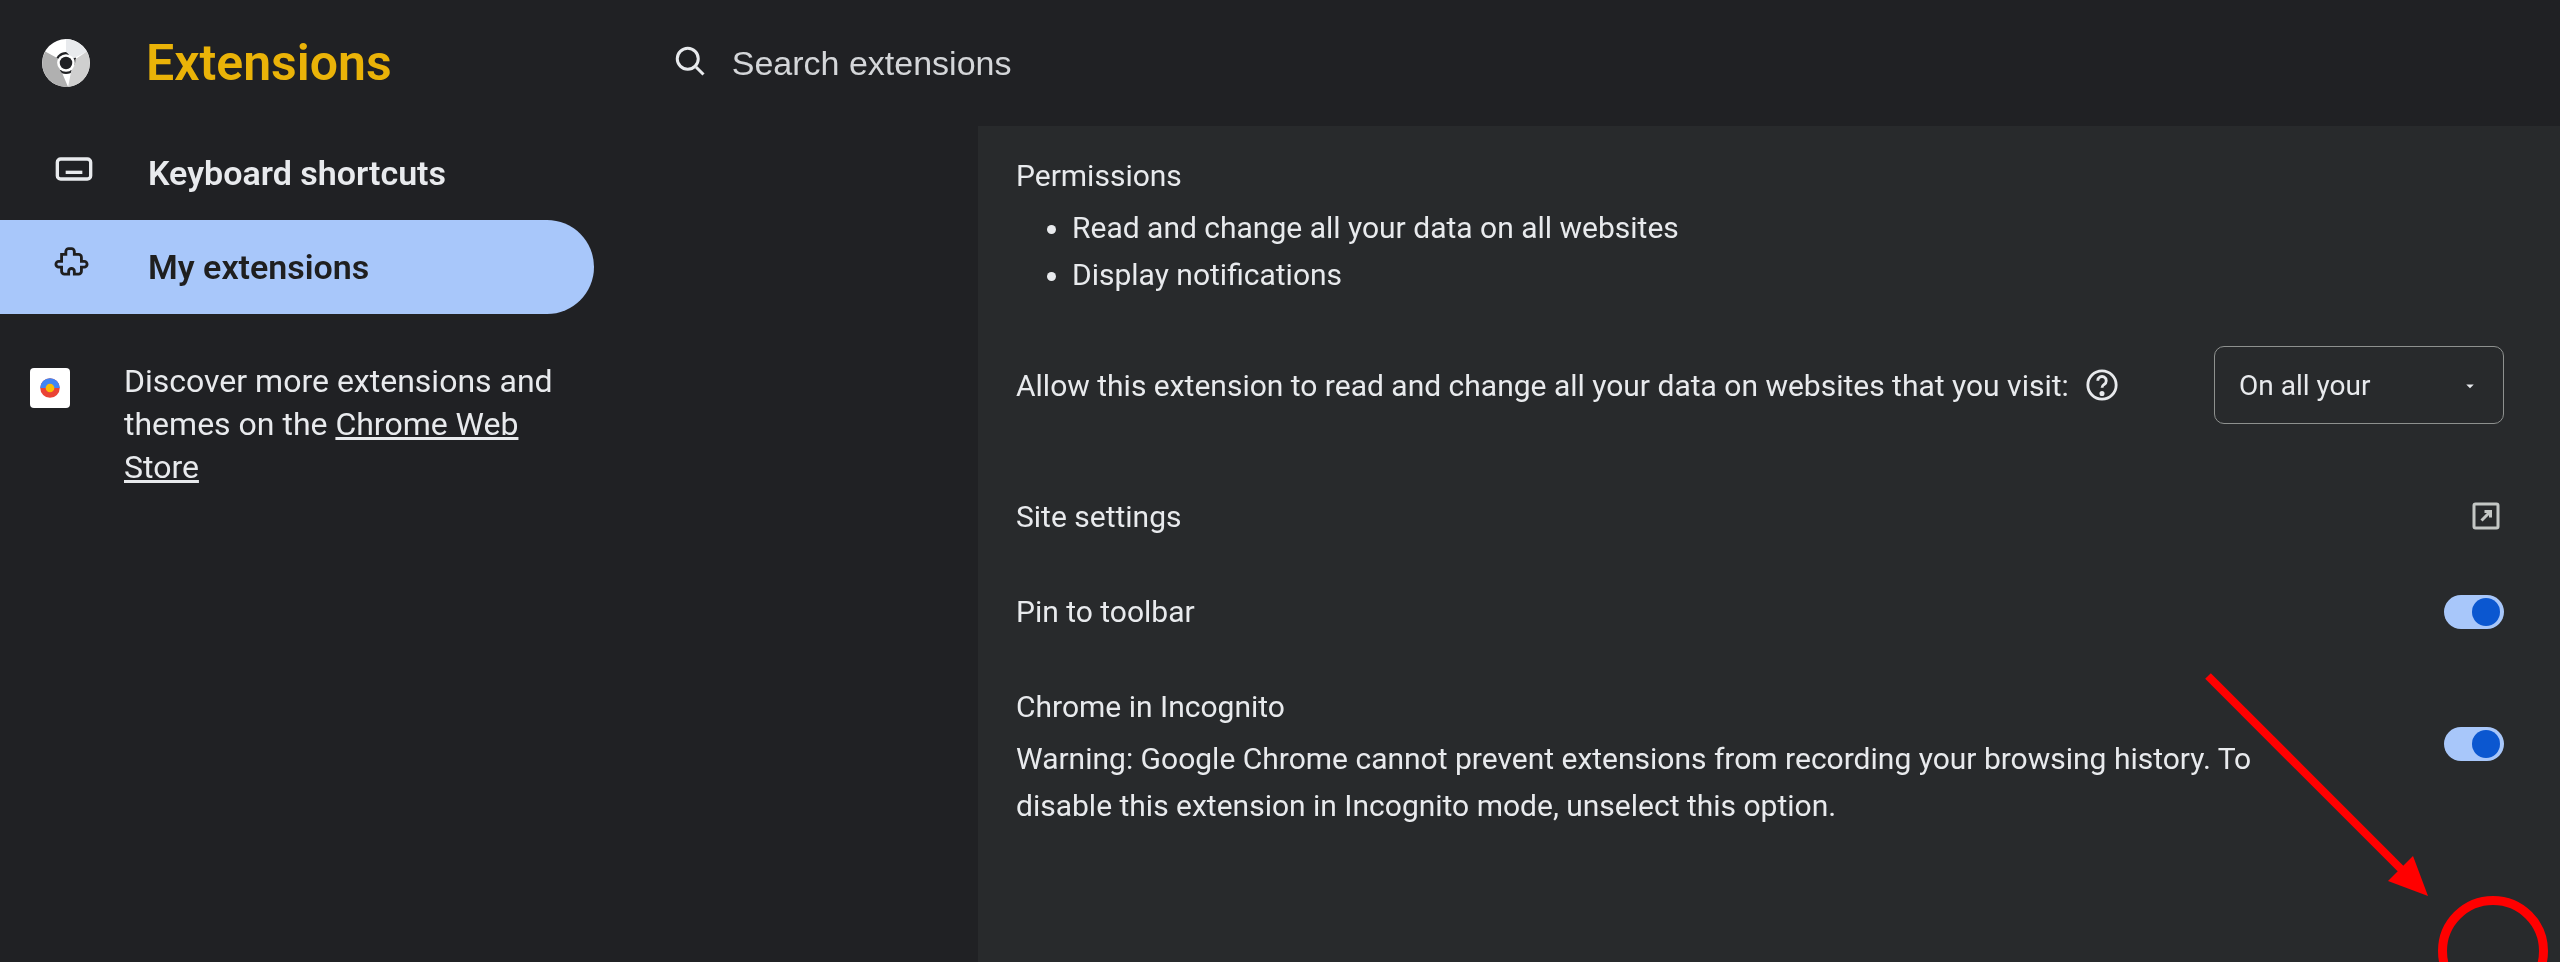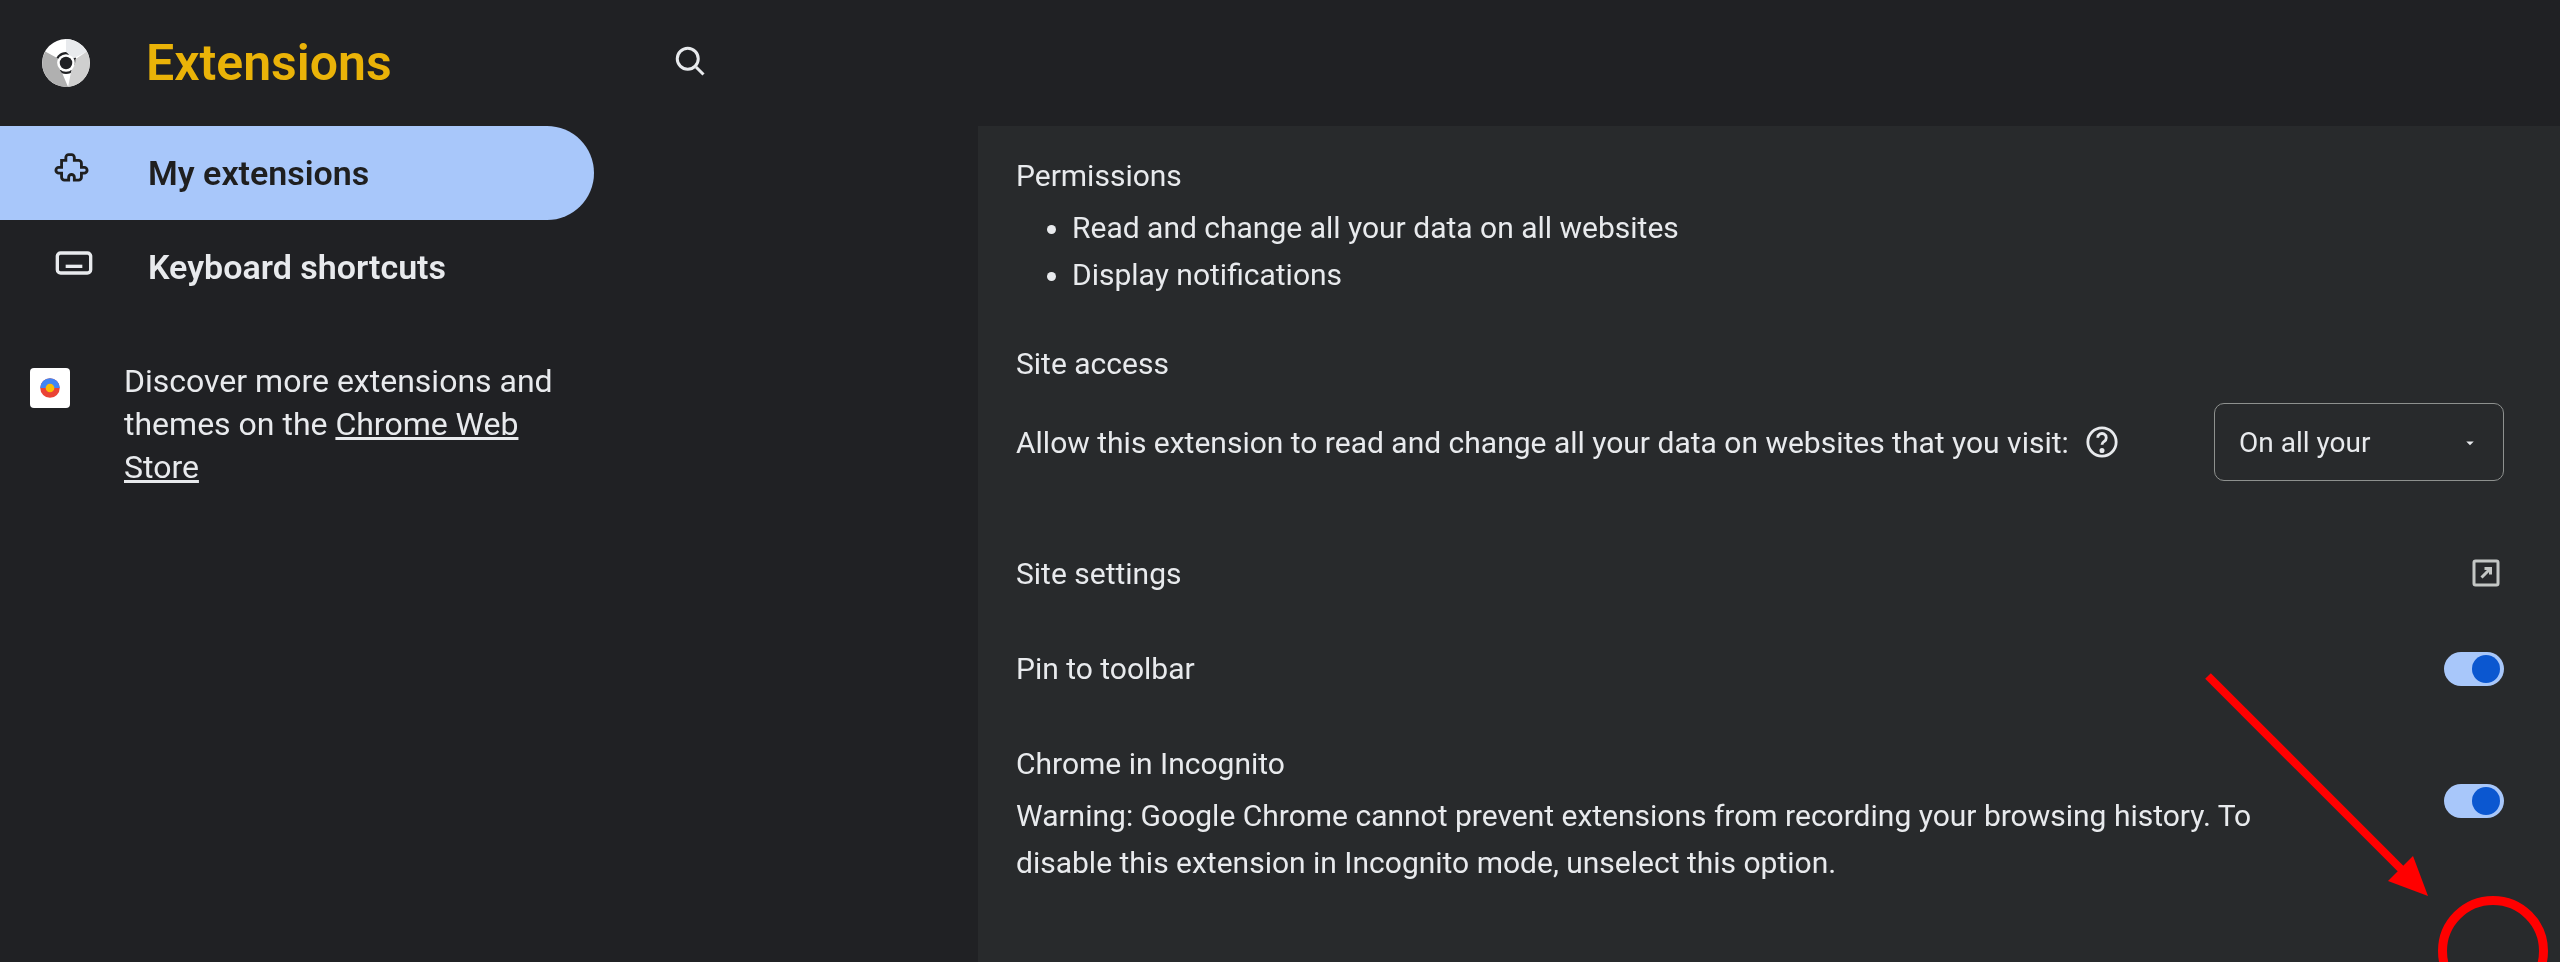--- a/index.html
+++ b/index.html
@@ -221,47 +221,48 @@
     </svg>
   </span>
   <span class="title">Extensions</span>
   <div class="search-wrap">
     <span>
       <svg viewBox="0 0 24 24" fill="none" stroke="#e8eaed" stroke-width="2">
         <circle cx="10.5" cy="10.5" r="7"></circle>
         <line x1="21" y1="21" x2="16" y2="16"></line>
       </svg>
     </span>
+    <input class="search-input" placeholder="Search extensions" style="">
   </div>
 </div>
 
 <div class="body">
 
   <div class="sidebar">
-    <div class="nav-item active">
-      <span>
-        <svg viewBox="0 0 24 24" fill="none" stroke="#1f1f1f" stroke-width="2">
-          <path d="M3 8h3V6a2 2 0 0 1 2-2h2a2 2 0 0 1 2 2v2h3a2 2 0 0 1 2 2v3h2a2 2 0 0 1 0 4h-2v3a2 2 0 0 1-2 2h-3v-2a2 2 0 0 0-4 0v2H5a2 2 0 0 1-2-2v-3H1a2 2 0 0 1 0-4h2z" transform="translate(2,0) scale(0.85)"></path>
-        </svg>
-      </span>
-      <span>My extensions</span>
-    </div>
     <div class="nav-item">
       <span>
         <svg viewBox="0 0 24 24" fill="none" stroke="#e8eaed" stroke-width="2">
           <rect x="2" y="6" width="20" height="12" rx="2"></rect>
           <line x1="6" y1="10" x2="6" y2="10"></line>
           <line x1="10" y1="10" x2="10" y2="10"></line>
           <line x1="14" y1="10" x2="14" y2="10"></line>
           <line x1="18" y1="10" x2="18" y2="10"></line>
           <line x1="7" y1="14" x2="17" y2="14"></line>
         </svg>
       </span>
       <span>Keyboard shortcuts</span>
     </div>
+    <div class="nav-item active">
+      <span>
+        <svg viewBox="0 0 24 24" fill="none" stroke="#1f1f1f" stroke-width="2">
+          <path d="M3 8h3V6a2 2 0 0 1 2-2h2a2 2 0 0 1 2 2v2h3a2 2 0 0 1 2 2v3h2a2 2 0 0 1 0 4h-2v3a2 2 0 0 1-2 2h-3v-2a2 2 0 0 0-4 0v2H5a2 2 0 0 1-2-2v-3H1a2 2 0 0 1 0-4h2z" transform="translate(2,0) scale(0.85)"></path>
+        </svg>
+      </span>
+      <span>My extensions</span>
+    </div>
 
     <div class="webstore-promo">
       <span class="store-icon">
         <svg viewBox="0 0 24 24" width="26" height="26">
           <circle cx="12" cy="12" r="9" fill="#ea4335"></circle>
           <path d="M3 12a9 9 0 0 1 18 0z" fill="#4285f4"></path>
           <circle cx="12" cy="12" r="4" fill="#fbbc04"></circle>
         </svg>
       </span>
       <div class="promo-text">
@@ -271,21 +272,20 @@
   </div>
 
   <div class="content">
 
     <div class="section-title">Permissions</div>
     <ul class="perm-list">
       <li>Read and change all your data on all websites</li>
       <li>Display notifications</li>
     </ul>
 
-    <div class="section-title">Site access</div>
     <div class="site-access-row">
       <div class="left">
         <span>Allow this extension to read and change all your data on websites that you visit:</span>
         <span class="help-icon">
           <svg viewBox="0 0 24 24" fill="none" stroke="#e8eaed" stroke-width="2">
             <circle cx="12" cy="12" r="10"></circle>
             <path d="M9 9a3 3 0 1 1 4.5 2.6c-.9.6-1.5 1.2-1.5 2.4"></path>
             <circle cx="12" cy="18" r="0.8" fill="#e8eaed"></circle>
           </svg>
         </span>

